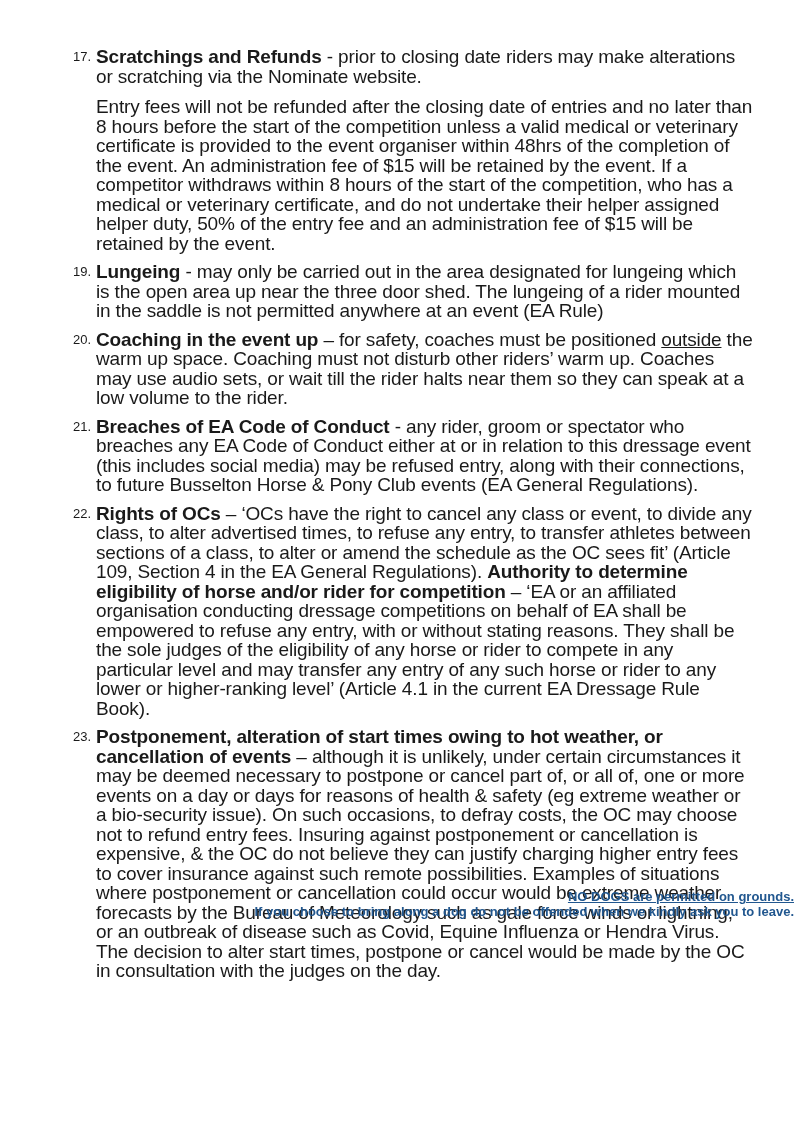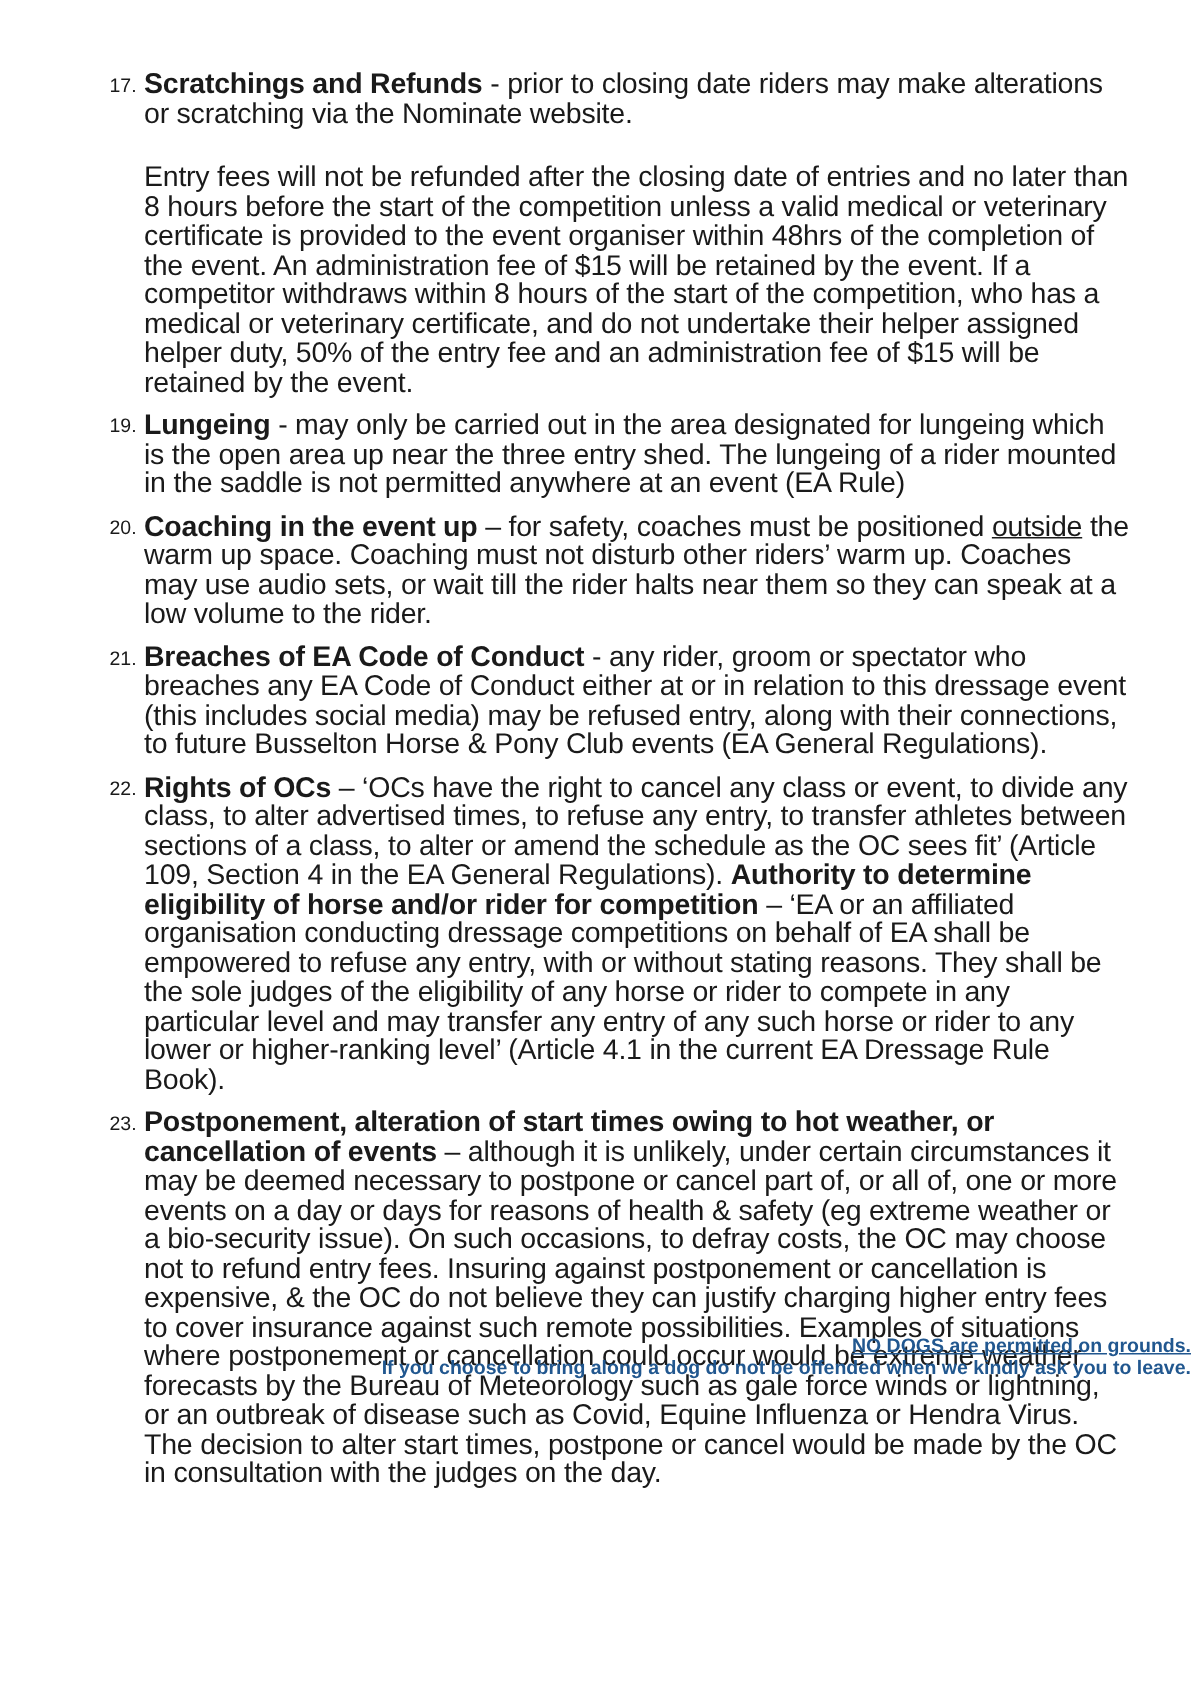--- a/index.html
+++ b/index.html
@@ -6,21 +6,21 @@
   body {
     width: 794px; height: 1123px; position: relative; overflow: hidden;
     font-family: "Liberation Sans", sans-serif;
     color: #1a1a1a;
   }
   .page { position: absolute; left: 0; top: 0; width: 794px; height: 1033px; }
   .list { position: absolute; left: 73px; top: 47px; width: 680px; }
   .item { position: relative; padding-left: 23px; margin-bottom: 9px; }
   .num { position: absolute; left: 0; top: 0; font-size: 13px; line-height: 19.5px; }
   .para { font-size: 19px; line-height: 19.5px; margin: 0; letter-spacing: -0.15px; }
-  .para + .para { margin-top: 23px; }
+  .para + .para { margin-top: 11px; }
   b { font-weight: bold; }
   u { text-decoration: underline; }
   .notice { position: absolute; left: 0; width: 794px; text-align: right; color: #21578f; font-weight: bold; font-size: 13px; }
   .notice1 { top: 889px; text-decoration: underline; }
   .notice2 { top: 904px; }
 </style>
 </head>
 <body>
 
 <div class="page">
@@ -28,21 +28,21 @@
 
     <div class="item">
       <span class="num">17.</span>
       <p class="para"><b>Scratchings and Refunds</b><span> - prior to closing date riders may make alterations or scratching via the Nominate website.</span></p>
       <p class="para">Entry fees will not be refunded after the closing date of entries and no later than 8 hours before the start of the competition unless a valid medical or veterinary certificate is provided to the event organiser within 48hrs of the completion of the event. An administration fee of $15 will be retained by the event. If a competitor withdraws within 8 hours of the start of the competition, who has a medical or veterinary certificate, and do not undertake their helper assigned helper duty, 50% of the entry fee and an administration fee of $15 will be retained by the event.</p>
     </div>
 
 
     <div class="item">
       <span class="num">19.</span>
-      <p class="para"><b>Lungeing</b><span> - may only be carried out in the area designated for lungeing which is the open area up near the three entry shed. The lungeing of a rider mounted in the saddle is not permitted anywhere at an event (EA Rule)</span></p>
+      <p class="para"><b>Lungeing</b><span> - may only be carried out in the area designated for lungeing which is the open area up near the three door shed. The lungeing of a rider mounted in the saddle is not permitted anywhere at an event (EA Rule)</span></p>
     </div>
 
     <div class="item">
       <span class="num">20.</span>
       <p class="para"><b>Coaching in the event up</b><span> – for safety, coaches must be positioned </span><u>outside</u><span> the warm up space. Coaching must not disturb other riders’ warm up.    Coaches may use audio sets, or wait till the rider halts near them so they can speak at a low volume to the rider.</span></p>
     </div>
 
     <div class="item">
       <span class="num">21.</span>
       <p class="para"><b>Breaches of EA Code of Conduct</b><span> - any rider, groom or spectator who breaches any EA Code of Conduct either at or in relation to this dressage event (this includes social media) may be refused entry, along with their connections, to future Busselton Horse &amp; Pony Club events (EA General Regulations).</span></p>

